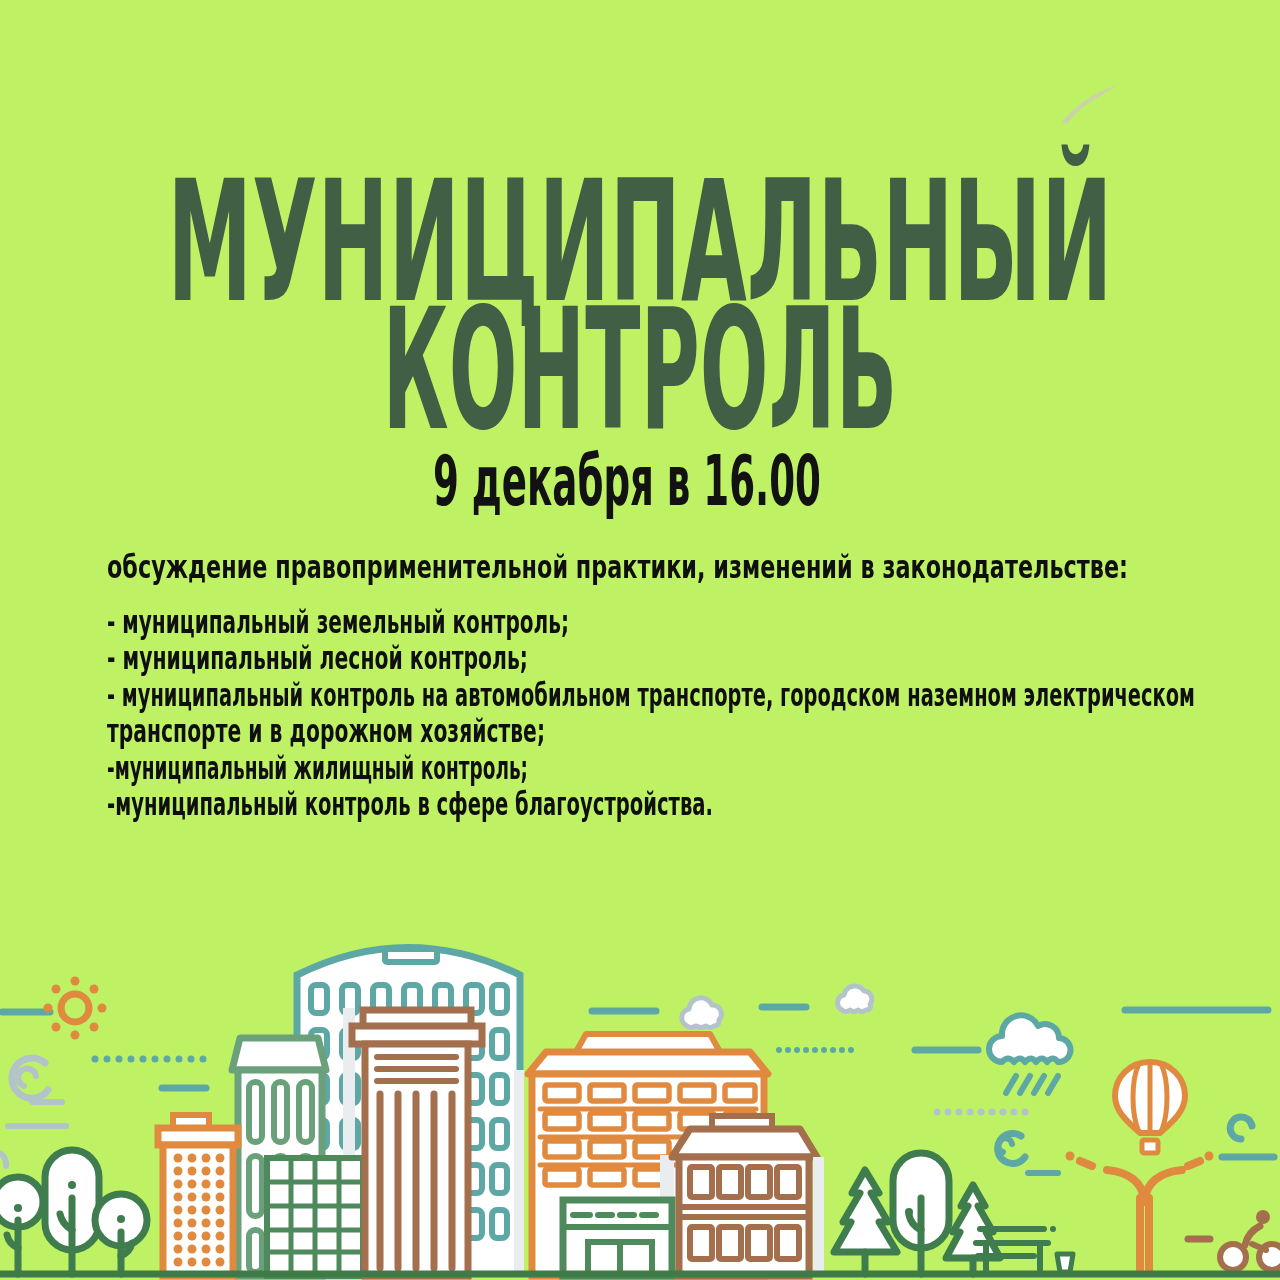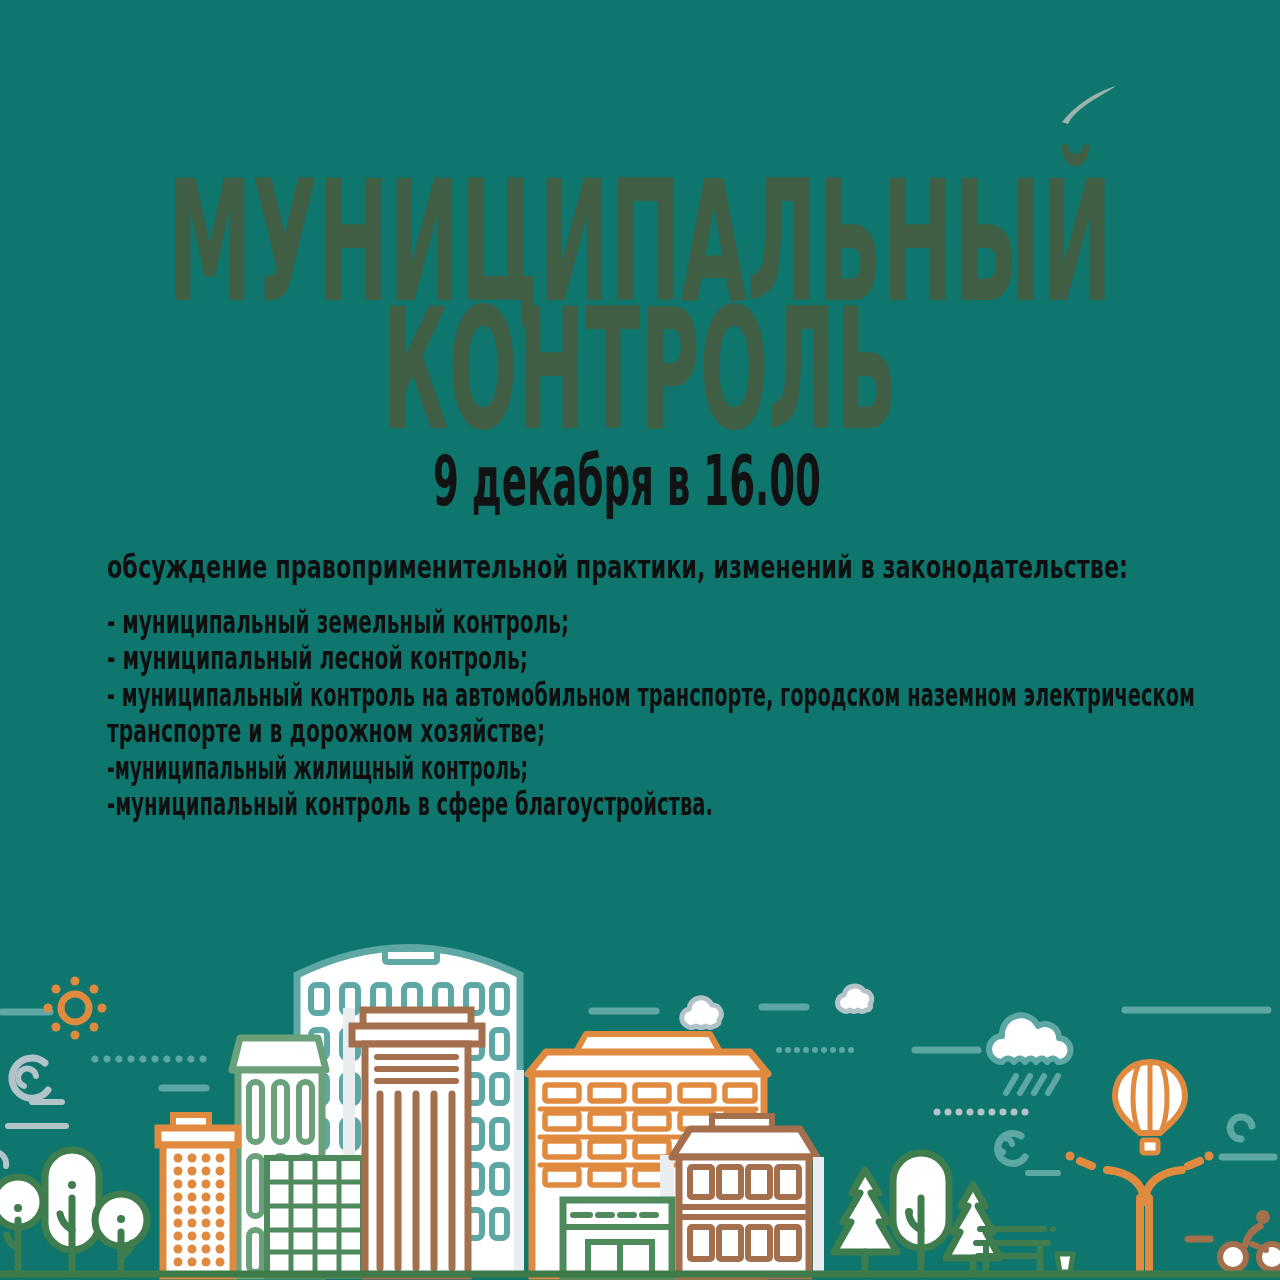--- a/index.html
+++ b/index.html
@@ -1,16 +1,16 @@
 <!DOCTYPE html>
 <html><head>
 <meta charset="utf-8">
 <style>
   html,body{margin:0;padding:0;background:#ffffff;}
-  .poster{position:relative;width:1280px;height:1280px;background:#0f766e;overflow:hidden;
+  .poster{position:relative;width:1280px;height:1280px;background:#bef264;overflow:hidden;
           font-family:"DejaVu Sans",sans-serif;}
   .text-layer{position:absolute;left:0;top:0;}
   .title-text{font-family:"DejaVu Sans",sans-serif;font-weight:700;fill:#405f45;}
   .date-text{font-family:"DejaVu Sans",sans-serif;font-weight:700;fill:#121212;}
   .body-text{font-family:"DejaVu Sans",sans-serif;font-weight:700;fill:#0f0f0f;}
   .swoosh{position:absolute;left:1058px;top:86px;}
   .cityscape{position:absolute;left:0;bottom:0;}
 </style>
 </head>
 <body>

